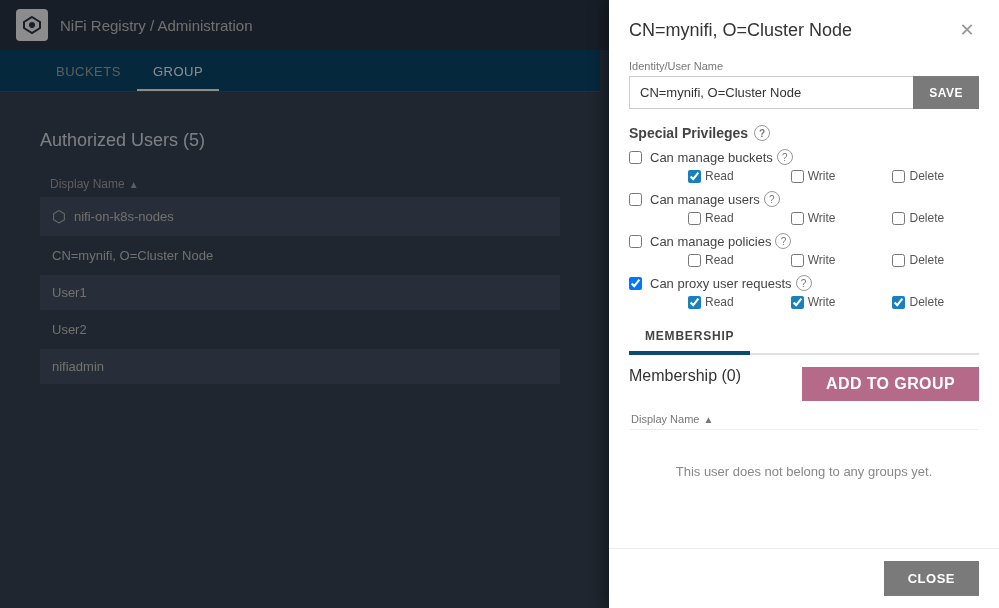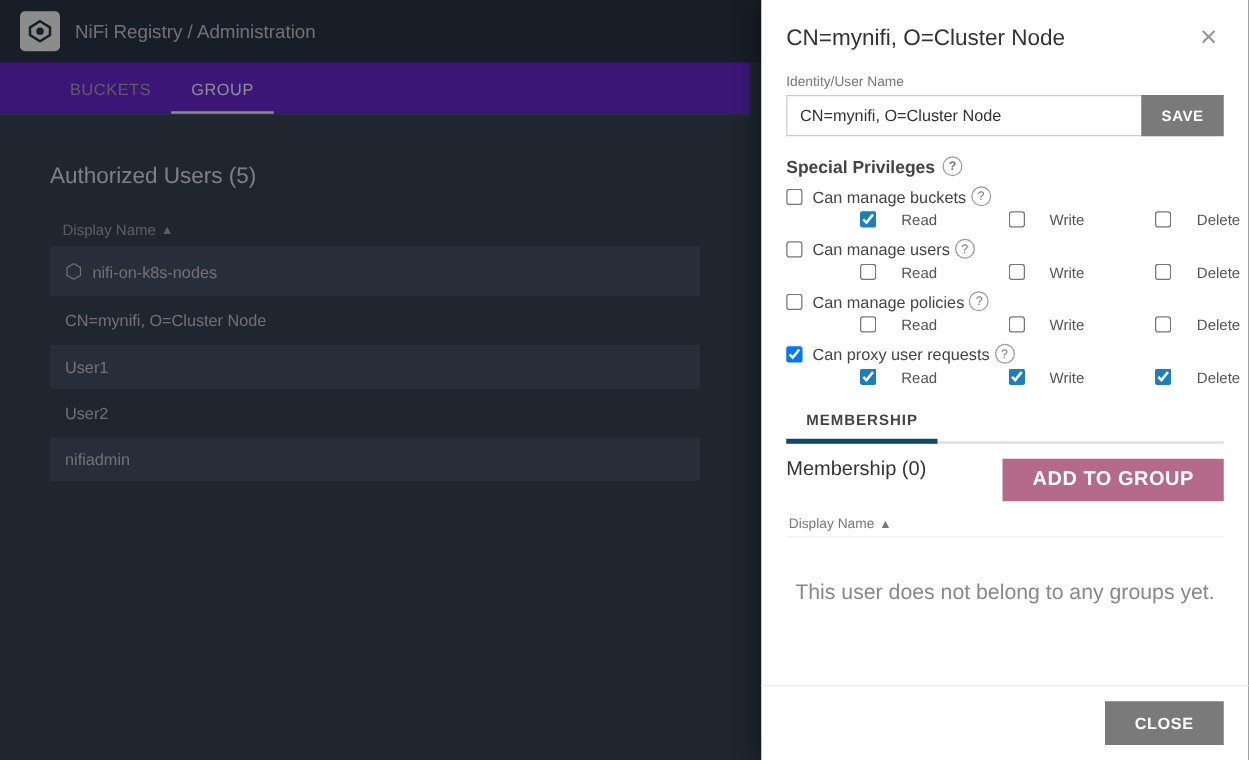--- a/index.html
+++ b/index.html
@@ -19,21 +19,21 @@
     }
     .top-nav .logo {
       width: 32px; height: 32px; margin-right: 12px;
       background: #fff; border-radius: 4px; display: flex; align-items: center; justify-content: center; font-weight: bold; font-size: 14px; color: #2d3748;
     }
     .top-nav .title { color: #ccc; font-size: 15px; }
 
     
     .tabs-area {
       position: absolute; top: 50px; left: 0; width: 600px; padding: 0 40px;
-      background: #6d28d9; border-bottom: 1px solid #4a5568; z-index: 1;
+      background: #0c4a6e; border-bottom: 1px solid #4a5568; z-index: 1;
       display: flex; align-items: flex-end;
     }
     .tab {
       padding: 14px 16px 10px; color: #aaa; font-size: 13px; font-weight: 500;
       cursor: pointer; letter-spacing: 0.5px; border-bottom: 2px solid transparent;
     }
     .tab.active { color: #fff; border-bottom: 2px solid #fff; }
 
     
     .main-content {
@@ -101,21 +101,21 @@
       font-size: 10px; color: #777; cursor: pointer;
     }
 
     .privilege-row { margin-bottom: 8px; }
     .privilege-name {
       display: flex; align-items: center; gap: 4px;
       font-size: 13px; color: #444; margin-bottom: 4px;
     }
     .privilege-name input[type="checkbox"] { margin-right: 4px; }
     .perm-row { display: flex; gap: 18px; padding-left: 20px; }
-    .perm-item { display: flex; align-items: flex-start; gap: 20px; font-size: 12px; color: #555; padding-left: 39px; }
+    .perm-item { display: flex; align-items: flex-end; gap: 4px; font-size: 12px; color: #555; padding-left: 39px; }
     .perm-item input[type="checkbox"] { accent-color: #1a7fbd; }
 
     
     .inner-tabs { display: flex; border-bottom: 2px solid #e0e0e0; margin: 12px 0 12px; }
     .inner-tab {
       padding: 8px 16px 8px; font-size: 12px; font-weight: 600; color: #aaa;
       letter-spacing: 0.8px; cursor: pointer; border-bottom: 2px solid transparent;
       margin-bottom: -2px;
     }
     .inner-tab.active { color: #444; border-bottom: 4px solid #0c4a6e; }
@@ -128,21 +128,21 @@
       background: #b56a8a; color: #fff; border: none; padding: 8px 24px;
       font-size: 16px; font-weight: 600; cursor: pointer; letter-spacing: 0.4px;
     }
 
     .membership-table-header {
       font-size: 11px; color: #777; padding: 4px 2px;
       border-bottom: 1px solid #eee; margin-bottom: 4px;
       display: flex; align-items: center;
     }
 
-    .empty-msg { text-align: center; padding: 30px 0; color: #888; font-size: 17px; }
+    .empty-msg { text-align: center; padding: 30px 0; color: #888; font-size: 13px; }
 
     
     .dialog-footer {
       padding: 12px 20px; display: flex; justify-content: flex-end;
       border-top: 1px solid #eee;
     }
     .close-btn {
       background: #7a7a7a; color: #fff; border: none; padding: 10px 24px;
       font-size: 13px; font-weight: 600; cursor: pointer; letter-spacing: 0.5px;
     }

